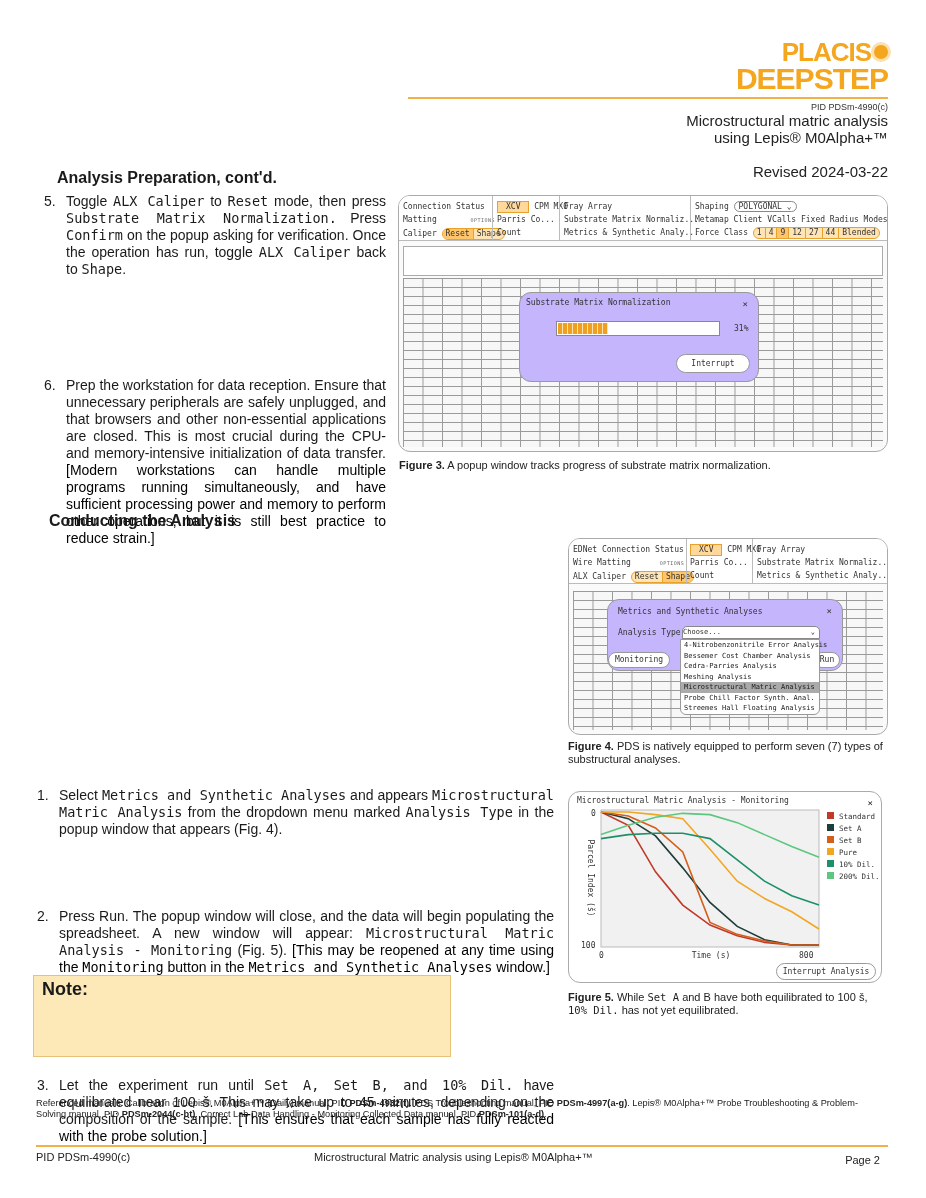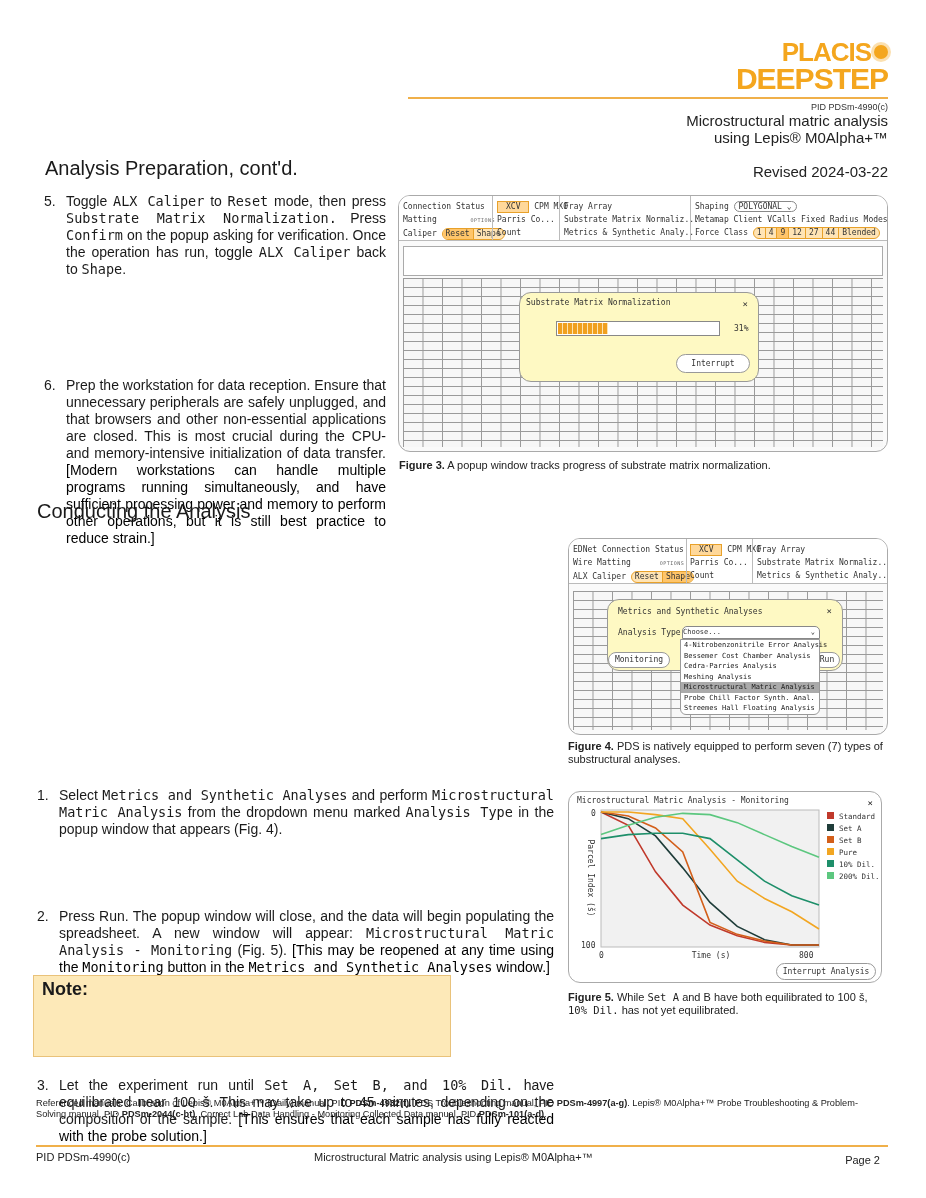--- a/index.html
+++ b/index.html
@@ -12,21 +12,21 @@
   
   .logo { right:38px; top:40px; text-align:right; color:#f4a61e; font-weight:bold; line-height:0.95; }
   .logo .l1 { font-size:26px; letter-spacing:-1px; }
   .logo .l2 { font-size:30px; letter-spacing:-1px; }
   .logo .sun { display:inline-block; width:14px; height:14px; border-radius:50%; background:#f4a61e; margin-left:3px; vertical-align:2px; box-shadow:0 0 0 3px rgba(244,166,30,0.35); }
   .hdr-rule { left:408px; right:38px; top:97px; height:2px; background:#f0b04a; }
   .hdr-pid { right:38px; top:102px; font-size:9px; color:#333; }
   .hdr-title { right:38px; top:112px; font-size:15px; text-align:right; line-height:17px; color:#222; }
   .hdr-rev { right:38px; top:163px; font-size:15px; color:#222; }
 
-  h2 { font-size:20px; font-weight:normal; margin:0; }
+  h2 { font-size:16px; font-weight:bold; margin:12px; }
   .step { position:relative; padding-left:22px; font-size:14px; line-height:17px; text-align:justify; }
   .step .num { position:absolute; left:0; top:0; }
   .step .mono { font-size:13.5px; }
 
   
   .win { position:absolute; border:1.5px solid #aaa; border-radius:12px; background:#fafafa; overflow:hidden; }
   .grid { position:absolute; background-color:#f7f7f7;
      background-image:
        linear-gradient(#9a9a9a 1px, transparent 1px),
        linear-gradient(90deg, #9a9a9a 1px, transparent 1px);
@@ -35,21 +35,21 @@
         font-family:"DejaVu Sans Mono", monospace; font-size:8px; color:#333; }
   .tb .col { position:absolute; top:4px; line-height:13px; white-space:nowrap; }
   .tb .sep { position:absolute; top:0; bottom:0; width:1px; background:#bbb; }
   .pill { display:inline-block; border:1.5px solid #e8a12a; background:#ffd89a; border-radius:0; padding:0 8px; line-height:10px; }
   .pill-grp { display:inline-block; border:1.5px solid #e8a12a; border-radius:8px; background:#ffe4b5; overflow:hidden; line-height:10px; vertical-align:middle; }
   .pill-grp span { display:inline-block; padding:0 3px; border-right:1px solid #e8a12a; }
   .pill-grp span:last-child { border-right:none; }
   .pill-grp span.sel { background:#ffc56a; }
   .opts { font-size:5px; letter-spacing:0.5px; color:#666; }
 
-  .dialog { position:absolute; background:#fef9c3; border:1.5px solid #999; border-radius:12px; font-family:"DejaVu Sans Mono", monospace; font-size:8px; color:#333; }
+  .dialog { position:absolute; background:#c4b5fd; border:1.5px solid #999; border-radius:12px; font-family:"DejaVu Sans Mono", monospace; font-size:8px; color:#333; }
   .dialog .x { position:absolute; right:10px; top:6px; font-size:9px; }
   .btn-round { position:absolute; border:1.5px solid #999; border-radius:10px; background:#fff; font-family:"DejaVu Sans Mono", monospace; font-size:8px; color:#333; text-align:center; }
 
   .caption { font-size:11px; line-height:13px; color:#222; }
   .caption b { font-weight:bold; }
   .caption .mono { font-size:10.5px; }
 
   .note { left:33px; top:975px; width:418px; height:82px; background:#fde9b8; border:1.5px solid #e9c27a; box-sizing:border-box; padding:5px 8px; font-size:18px; line-height:17px; }
   .note .body { padding-left:12px; text-align:justify; }
 
@@ -126,21 +126,21 @@
     <div style="position:absolute;left:214px;top:31px;">31%</div>
     <div class="btn-round" style="left:156px;top:61px;width:72px;height:17px;line-height:17px;">Interrupt</div>
   </div>
 </div>
 <div class="abs caption" style="left:399px;top:459px;"><b>Figure 3.</b><span> A popup window tracks progress of substrate matrix normalization.</span></div>
 
 <h2 class="abs" style="left:37px;top:500px;">Conducting the Analysis</h2>
 
 <div class="abs step" style="left:37px;top:532px;width:495px;">
   <span class="num">1.</span>
-  <span>Select </span><span class="mono">Metrics and Synthetic Analyses</span><span> and perform </span><span class="mono">Microstructural Matric Analysis</span><span> from the dropdown menu marked </span><span class="mono">Analysis Type</span><span> in the popup window that appears (Fig. 4).</span>
+  <span>Select </span><span class="mono">Metrics and Synthetic Analyses</span><span> and appears </span><span class="mono">Microstructural Matric Analysis</span><span> from the dropdown menu marked </span><span class="mono">Analysis Type</span><span> in the popup window that appears (Fig. 4).</span>
 </div>
 
 <div class="abs step" style="left:37px;top:602px;width:495px;">
   <span class="num">2.</span>
   <span>Press Run. The popup window will close, and the data will begin populating the spreadsheet. A new window will appear: </span><span class="mono">Microstructural Matric Analysis - Monitoring</span><span> (Fig. 5). </span><span class="orange"><span>[This may be reopened at any time using the </span><span class="mono">Monitoring</span><span> button in the </span><span class="mono">Metrics and Synthetic Analyses</span><span> window.]</span></span>
 </div>
 
 <div class="abs step" style="left:37px;top:703px;width:495px;">
   <span class="num">3.</span>
   <span>Let the experiment run until </span><span class="mono">Set A, Set B, and 10% Dil.</span><span> have equilibrated near 100 š. This may take up to 45 minutes, depending on the composition of the sample. </span><span class="orange">[This ensures that each sample has fully reacted with the probe solution.]</span>

